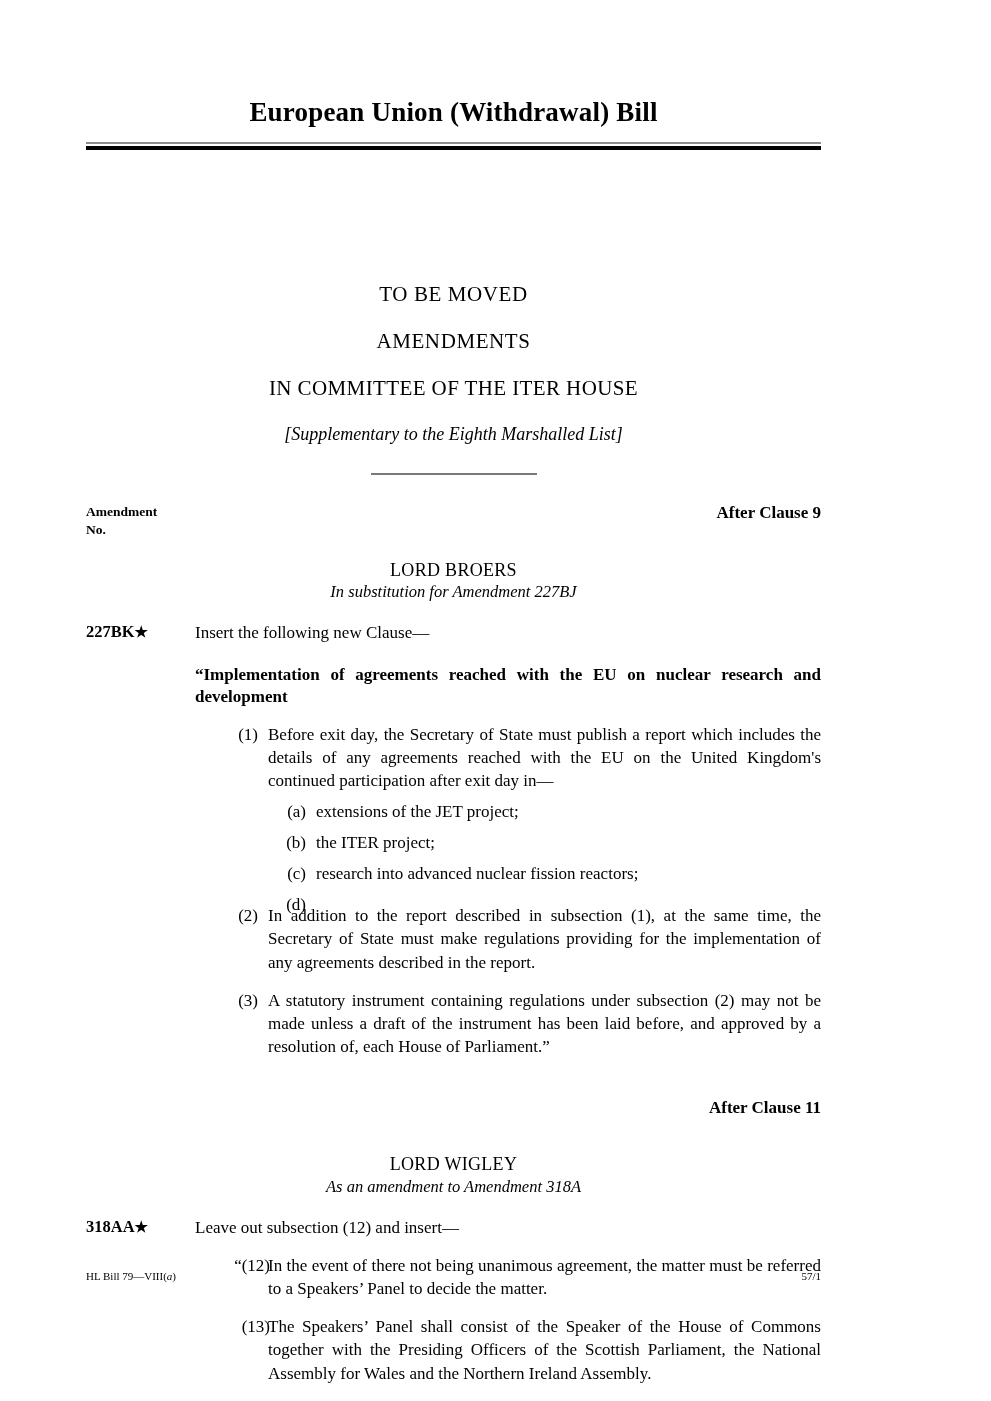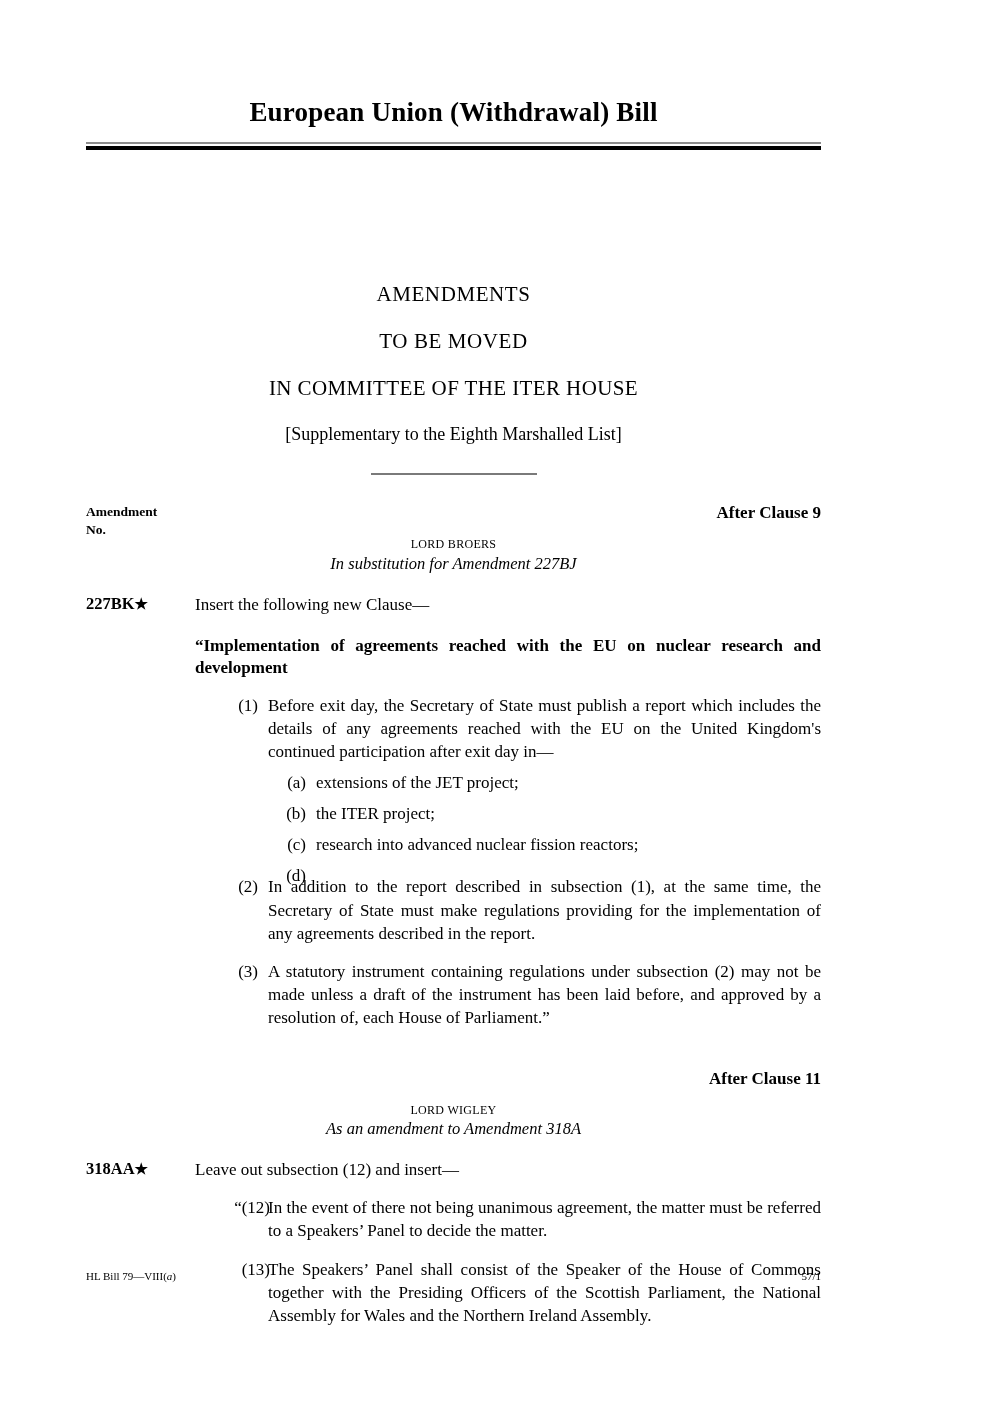--- a/index.html
+++ b/index.html
@@ -65,20 +65,21 @@
     margin-bottom: 26px;
   }
   .headblock .hl-wide {
     font-size: 21px;
     letter-spacing: 0.4px;
     line-height: 1.0;
     margin-bottom: 26px;
   }
   .headblock .supp {
     font-size: 18px;
+    font-style: italic;
     line-height: 1.0;
   }
   .rule-short {
     width: 166px;
     height: 2px;
     background: #7a7a7a;
     margin: 30px auto 0 auto;
   }
 
   
@@ -99,23 +100,23 @@
 
   .section-head {
     text-align: right;
     font-size: 17px;
     font-weight: bold;
     margin: 0;
     line-height: 1.2;
   }
   .sponsor {
     text-align: center;
-    font-size: 12px;
+    font-size: 18px;
     letter-spacing: 0.3px;
-    margin-top: 14px;
+    margin-top: 36px;
     line-height: 1.15;
   }
   .sponsor-note {
     text-align: center;
     font-size: 16.5px;
     font-style: italic;
     margin-top: 3px;
     line-height: 1.15;
   }
 
@@ -250,22 +251,22 @@
   <div class="masthead">
     <div class="doc-title">European Union (Withdrawal) Bill</div>
     <div class="rule-double">
       <div class="thin"></div>
       <div class="gap"></div>
       <div class="thick"></div>
     </div>
   </div>
 
   <div class="headblock">
+    <div class="hl">TO BE MOVED</div>
     <div class="hl">AMENDMENTS</div>
-    <div class="hl">TO BE MOVED</div>
     <div class="hl-wide">IN COMMITTEE OF THE ITER HOUSE</div>
     <div class="supp">[Supplementary to the Eighth Marshalled List]</div>
     <div class="rule-short"></div>
   </div>
 
   <div class="body-area">
 
     <div class="amend-no-label">
       <span>Amendment</span><br>
       <span>No.</span>

